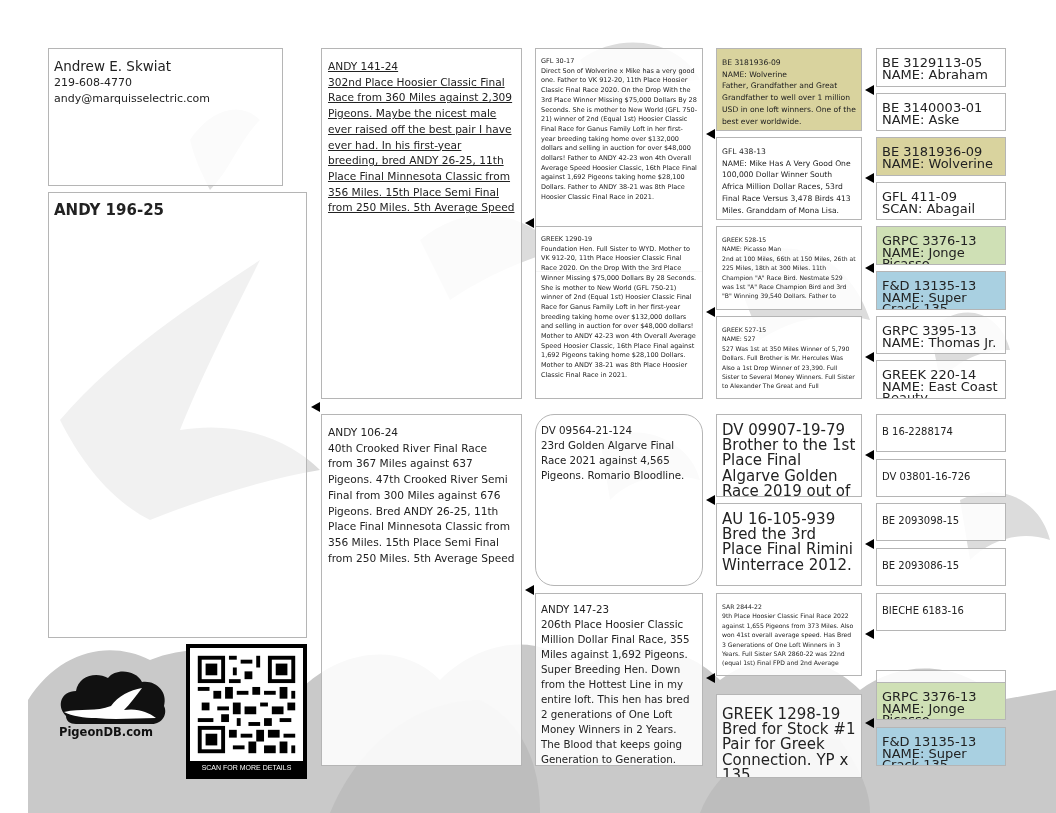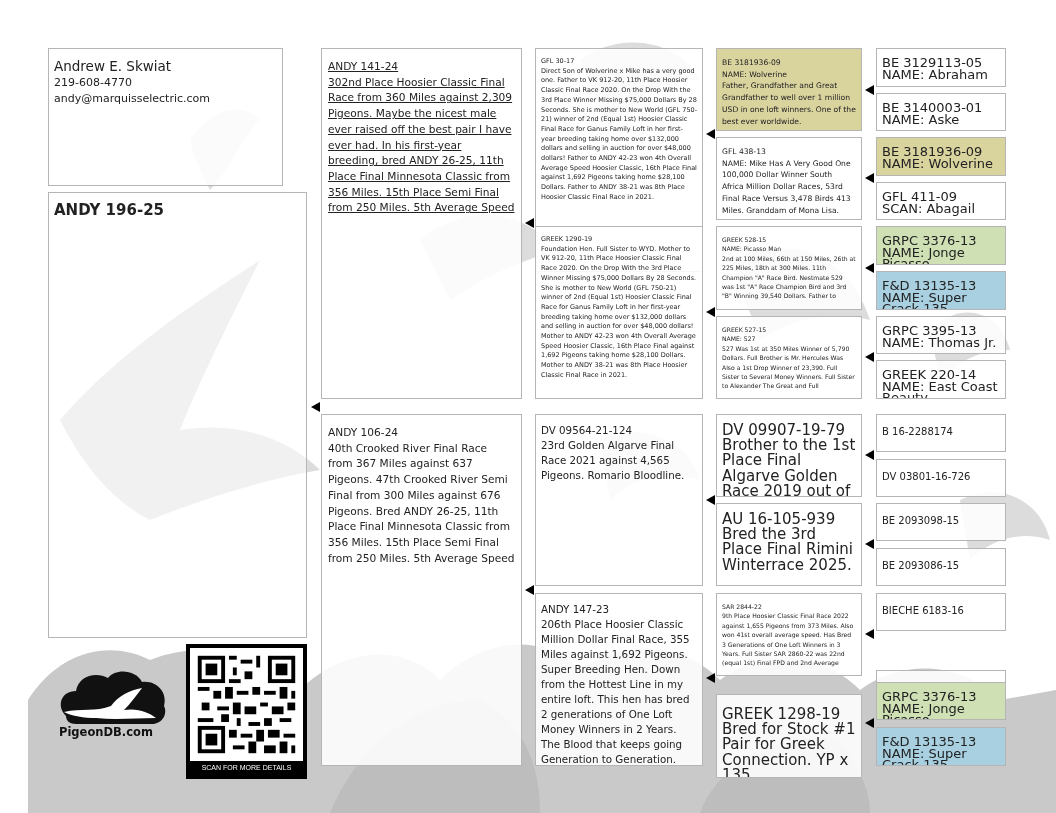--- a/index.html
+++ b/index.html
@@ -69,21 +69,21 @@
 </div>
 
 <div class="box gen2s" style="left:535px;top:48px;height:224px;">
   <div>GFL 30-17</div>
   <div>Direct Son of Wolverine x Mike has a very good one.  Father to VK 912-20, 11th Place Hoosier Classic Final Race 2020. On the Drop With the 3rd Place Winner Missing $75,000 Dollars By 28 Seconds. She is mother to New World (GFL 750-21) winner of 2nd (Equal 1st) Hoosier Classic Final Race for Ganus Family Loft in her first-year breeding taking home over $132,000 dollars and selling in auction for over $48,000 dollars! Father to ANDY 42-23 won 4th Overall Average Speed Hoosier Classic, 16th Place Final against 1,692 Pigeons taking home $28,100 Dollars. Father to ANDY 38-21 was 8th Place Hoosier Classic Final Race in 2021.</div>
 </div>
 <div class="box gen2s" style="left:535px;top:226px;height:173px;">
   <div>GREEK 1290-19</div>
   <div>Foundation Hen.  Full Sister to WYD.  Mother to VK 912-20, 11th Place Hoosier Classic Final Race 2020. On the Drop With the 3rd Place Winner Missing $75,000 Dollars By 28 Seconds. She is mother to New World (GFL 750-21) winner of 2nd (Equal 1st) Hoosier Classic Final Race for Ganus Family Loft in her first-year breeding taking home over $132,000 dollars and selling in auction for over $48,000 dollars! Mother to ANDY 42-23 won 4th Overall Average Speed Hoosier Classic, 16th Place Final against 1,692 Pigeons taking home $28,100 Dollars. Mother to ANDY 38-21 was 8th Place Hoosier Classic Final Race in 2021.</div>
 </div>
-<div class="box gen2l" style="left:535px;top:414px;height:172px;">
+<div class="box gen2l" style="left:535px;top:414px;height:172px;border-radius:19px;">
   <div>DV 09564-21-124</div>
   <div>23rd Golden Algarve Final Race 2021 against 4,565 Pigeons. Romario Bloodline.</div>
 </div>
 <div class="box gen2l" style="left:535px;top:593px;height:173px;">
   <div>ANDY 147-23</div>
   <div>206th Place Hoosier Classic Million Dollar Final Race, 355 Miles against 1,692 Pigeons.  Super Breeding Hen.  Down from the Hottest Line in my entire loft.  This hen has bred 2 generations of One Loft Money Winners in 2 Years.  The Blood that keeps going Generation to Generation.</div>
 </div>
 
 <div class="box gen3s" style="left:716px;top:48px;height:83px;background:#d9d39e;">
   <div>BE 3181936-09</div>
@@ -104,21 +104,21 @@
   <div>GREEK 527-15</div>
   <div>NAME: 527</div>
   <div>527 Was 1st at 350 Miles Winner of 5,790 Dollars. Full Brother is Mr. Hercules Was Also a 1st Drop Winner of 23,390. Full Sister to Several Money Winners. Full Sister to Alexander The Great and Full</div>
 </div>
 <div class="box gen3l" style="left:716px;top:414px;height:83px;">
   <div>DV 09907-19-79</div>
   <div>Brother to the 1st Place Final Algarve Golden Race 2019 out of 3,552 Birds.</div>
 </div>
 <div class="box gen3l" style="left:716px;top:503px;height:83px;">
   <div>AU 16-105-939</div>
-  <div>Bred the 3rd Place Final Rimini Winterrace 2025.</div>
+  <div>Bred the 3rd Place Final Rimini Winterrace 2012.</div>
 </div>
 <div class="box gen3xs" style="left:716px;top:593px;height:83px;">
   <div>SAR 2844-22</div>
   <div>9th Place Hoosier Classic Final Race 2022 against 1,655 Pigeons from 373 Miles. Also won 41st overall average speed.  Has Bred 3 Generations of One Loft Winners in 3 Years.  Full Sister SAR 2860-22 was 22nd (equal 1st) Final FPD and 2nd Average</div>
 </div>
 <div class="box gen3l" style="left:716px;top:682px;height:84px;padding-top:12px;margin-top:12px;">
   <div>GREEK 1298-19</div>
   <div>Bred for Stock #1 Pair for Greek Connection.  YP x 135.</div>
 </div>
 

